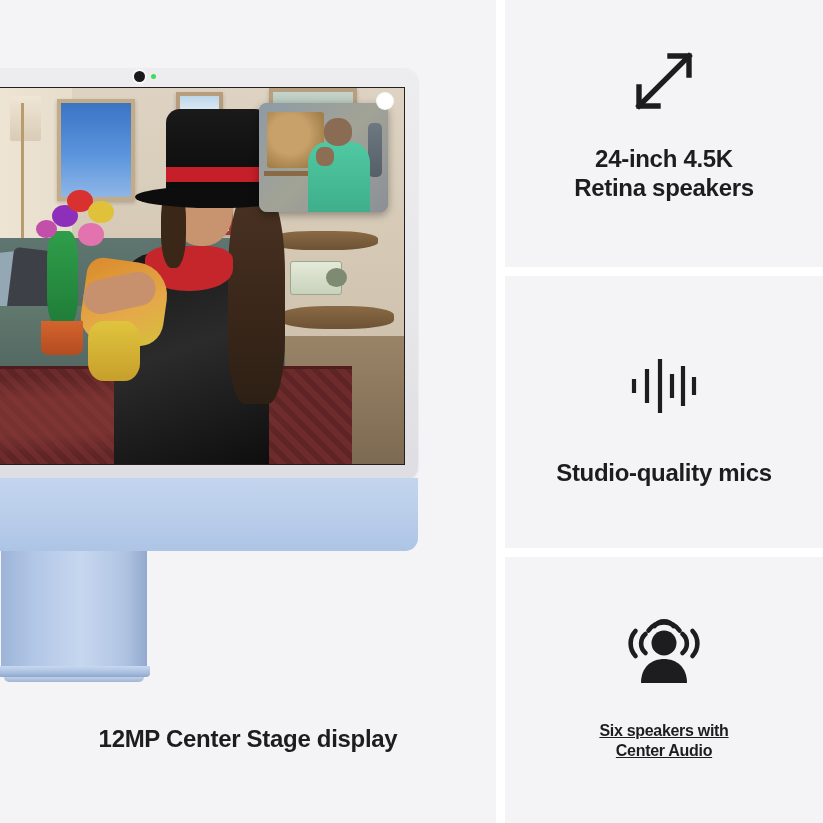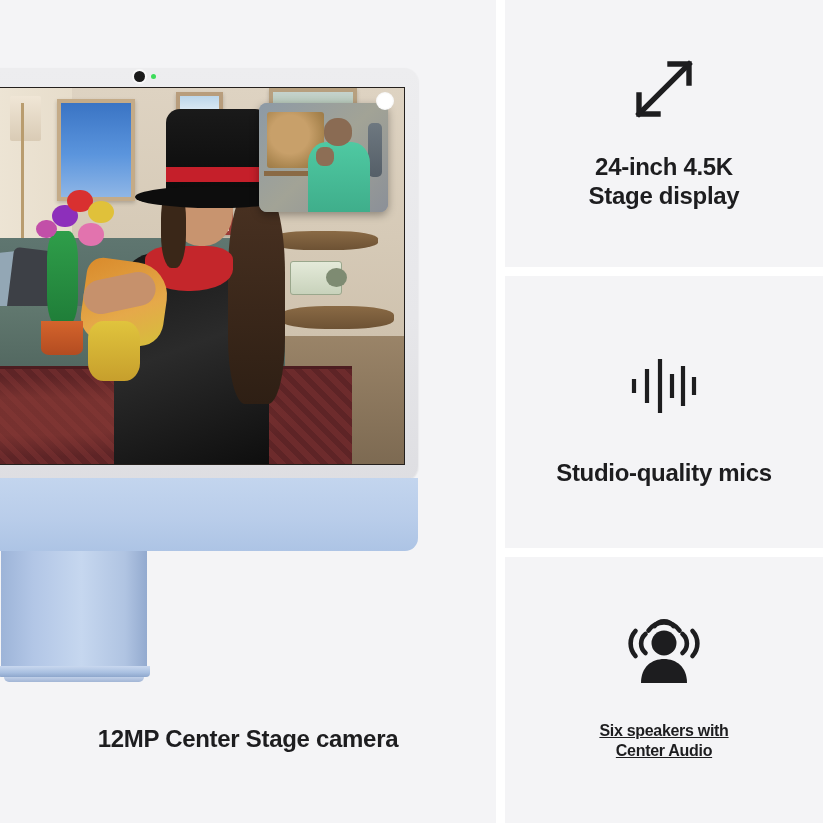--- a/index.html
+++ b/index.html
@@ -65,21 +65,21 @@
 
   .feature-label {
     text-align: center;
     color: #1d1d1f;
     font-weight: bold;
     letter-spacing: -0.3px;
     line-height: 1.22;
   }
 
   
-  #panel-display .feature { top: 52px; justify-content: flex-end; }
+  #panel-display .feature { top: 44px; justify-content: flex-end; }
   #panel-display .feature-icon { margin-bottom: 26px; }
   #panel-display .feature-label { font-size: 24px; }
 
   
   #panel-mics .feature { top: 74px; align-items: center; }
   #panel-mics .feature-icon { margin-bottom: 36px; }
   #panel-mics .feature-label { font-size: 24px; }
 
   
   #panel-speakers .feature { top: 48px; }
@@ -485,35 +485,35 @@
           </div>
         </div>
       </div>
 
       <div id="imac-chin"></div>
       <div id="imac-neck"></div>
       <div id="imac-neck-foot"></div>
       <div id="imac-foot-lip"></div>
     </div>
 
-    <div id="camera-caption">12MP Center Stage camera</div>
+    <div id="camera-caption">12MP Center Stage display</div>
   </div>
 
   <div class="panel" id="panel-display">
     <div class="feature">
       <div class="feature-icon">
         <svg width="74" height="74" viewBox="0 0 74 74" fill="none" stroke="#1d1d1f" stroke-width="5.4" stroke-linecap="square" stroke-linejoin="miter">
           <line x1="12" y1="62" x2="62" y2="12"></line>
           <polyline points="43,12 62,12 62,31"></polyline>
           <polyline points="31,62 12,62 12,43"></polyline>
         </svg>
       </div>
       <div class="feature-label">
         <div>24-inch 4.5K</div>
-        <div>Stage display</div>
+        <div>Retina speakers</div>
       </div>
     </div>
   </div>
 
   <div class="panel" id="panel-mics">
     <div class="feature">
       <div class="feature-icon">
         <svg width="76" height="72" viewBox="0 0 76 72" fill="none" stroke="#1d1d1f" stroke-width="4.2" stroke-linecap="butt">
           <line x1="8" y1="29" x2="8" y2="43"></line>
           <line x1="21" y1="19" x2="21" y2="53"></line>

